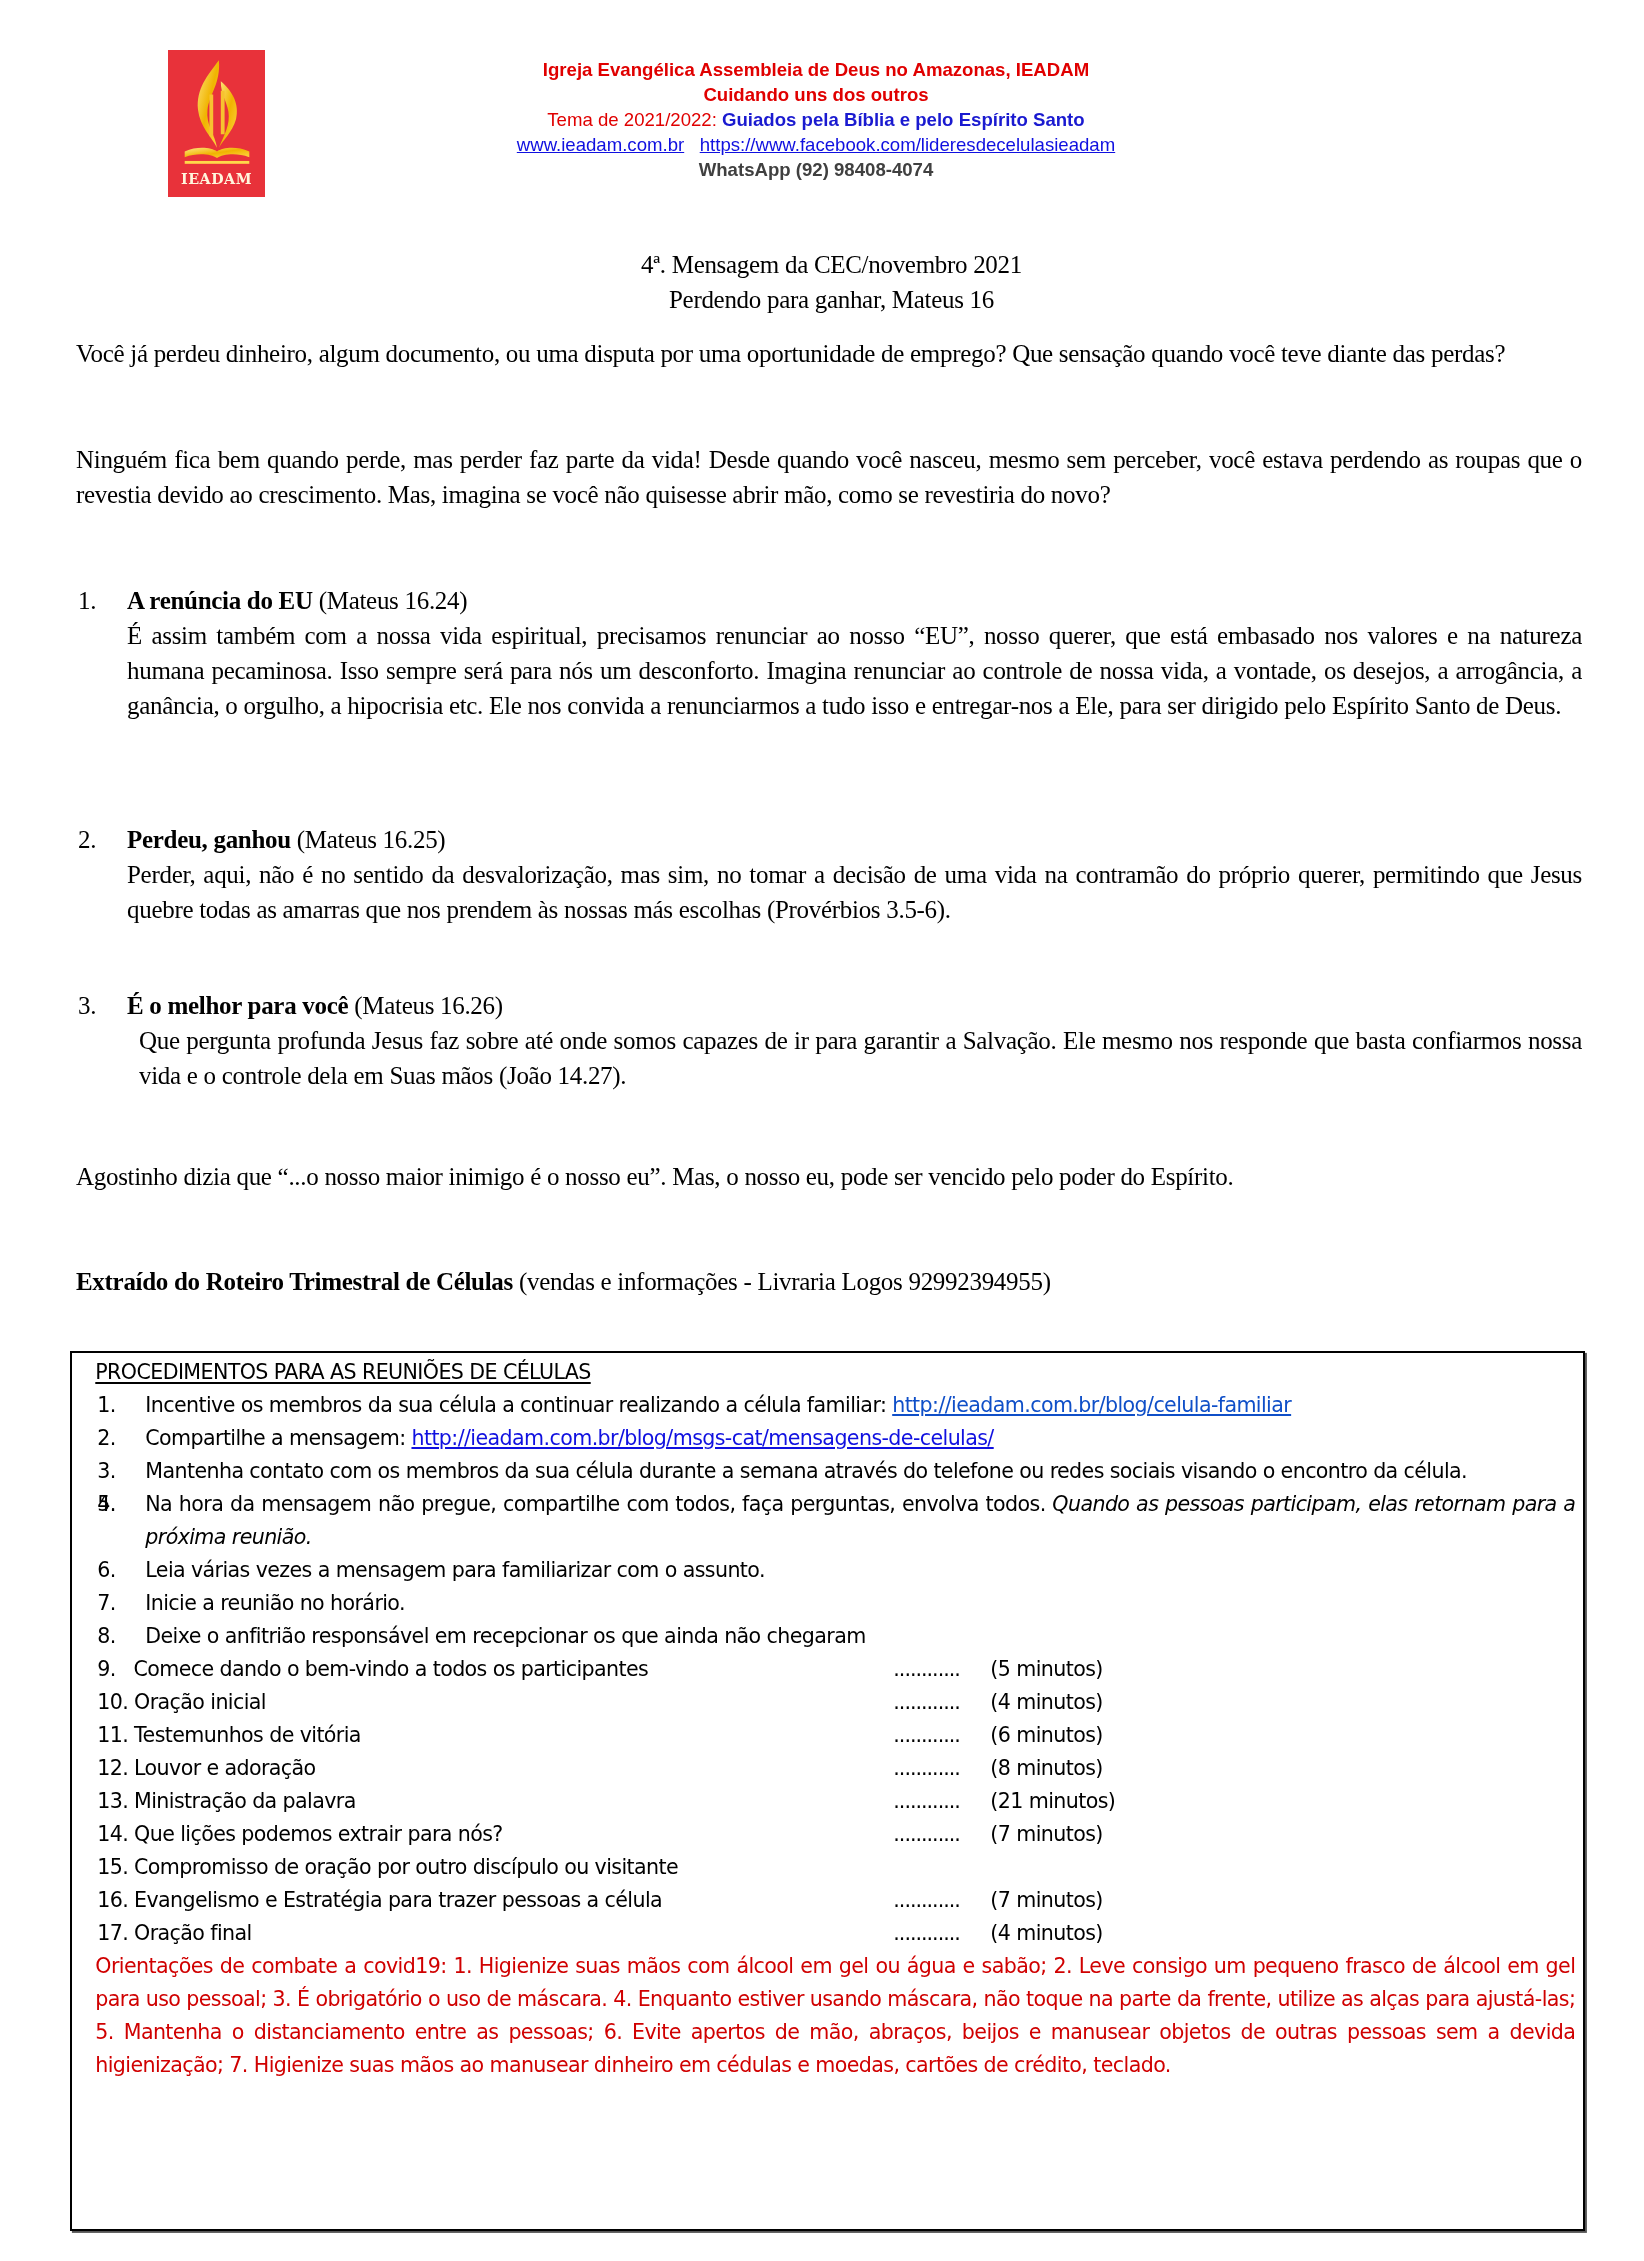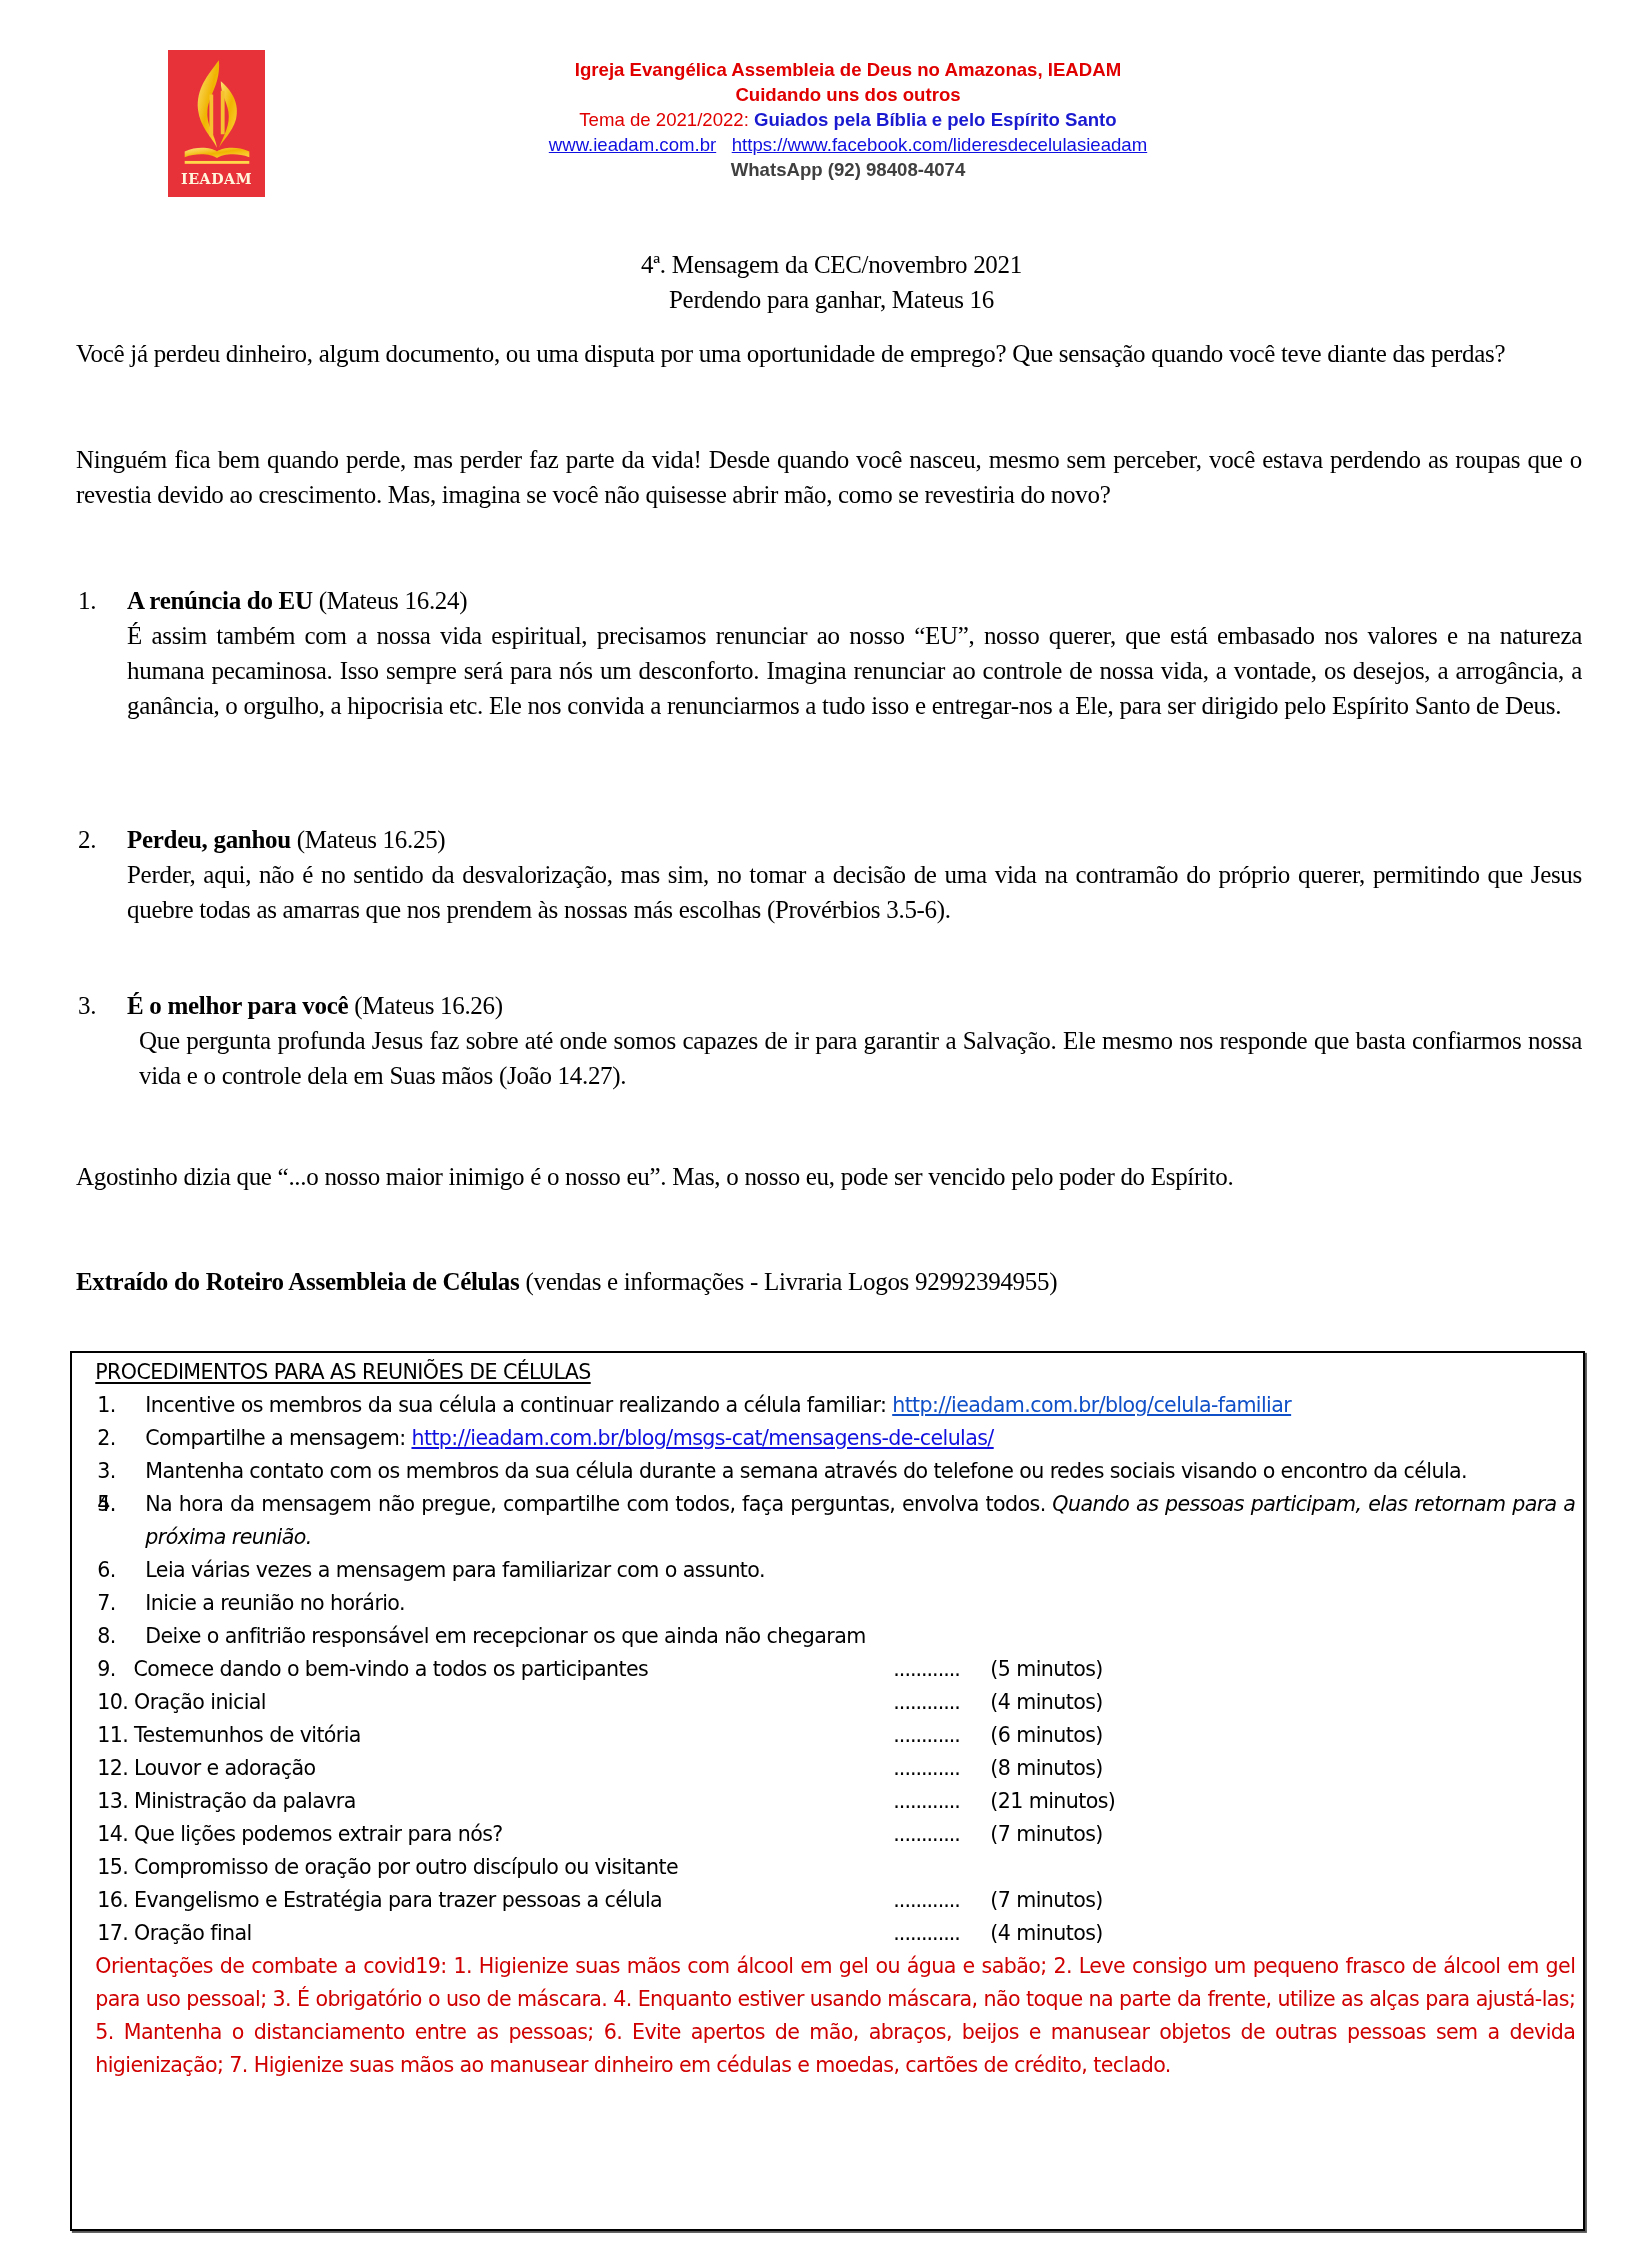--- a/index.html
+++ b/index.html
@@ -9,21 +9,21 @@
     position: absolute; left: 168px; top: 50px; width: 97px; height: 147px;
     background: #e8323a; display: flex; flex-direction: column; align-items: center;
   }
   .logo svg { margin-top: 5.7px; }
   .logo-text {
     font-family: "DejaVu Serif", serif; font-weight: bold; color: #fff6dc;
     font-size: 14.3px; letter-spacing: 0.5px; margin-top: 1.9px;
   }
 
   .header {
-    position: absolute; left: 303px; top: 57px; width: 1090px; text-align: center;
+    position: absolute; left: 271px; top: 57px; width: 1090px; text-align: center;
     font-family: "Liberation Sans", sans-serif; font-size: 18.6px; line-height: 25px;
   }
   .header .l1 { color: #e00000; font-weight: bold; }
   .header .l2 { color: #e00000; font-weight: bold; }
   .header .l3-a { color: #e00000; }
   .header .l3-b { color: #1a1ad0; font-weight: bold; }
   .header .l4 a { color: #1010e0; text-decoration: underline; }
   .header .l5 { color: #404040; font-weight: bold; }
 
   .serif { font-family: Liberation Serif, serif; font-size: 25px; line-height: 35px; letter-spacing: -0.3px; }
@@ -112,21 +112,21 @@
 
 <div class="item i3 serif" style="top:988px;">
   <span class="num">3.</span>
   <div class="head"><b class="bold">É o melhor para você</b><span> (Mateus 16.26)</span></div>
   <div class="body">Que pergunta profunda Jesus faz sobre até onde somos capazes de ir para garantir a Salvação. Ele mesmo nos responde que basta confiarmos nossa vida e o controle dela em Suas mãos (João 14.27).</div>
 </div>
 
 <div class="p serif" style="top:1159px;">Agostinho dizia que “...o nosso maior inimigo é o nosso eu”. Mas, o nosso eu, pode ser vencido pelo poder do Espírito.</div>
 
 <div class="p serif" style="top:1264px; text-align:left;">
-  <b class="bold">Extraído do Roteiro Assembleia de Células</b><span> (vendas e informações - Livraria Logos 92992394955)</span>
+  <b class="bold">Extraído do Roteiro Trimestral de Células</b><span> (vendas e informações - Livraria Logos 92992394955)</span>
 </div>
 
 <div class="box">
   <div class="box-inner sans">
     <div class="box-title">PROCEDIMENTOS PARA AS REUNIÕES DE CÉLULAS</div>
 
     <div class="proc-row">
       <span class="pn">1.</span>
       <span>Incentive os membros da sua célula a continuar realizando a célula familiar: </span><a>http://ieadam.com.br/blog/celula-familiar</a>
     </div>

